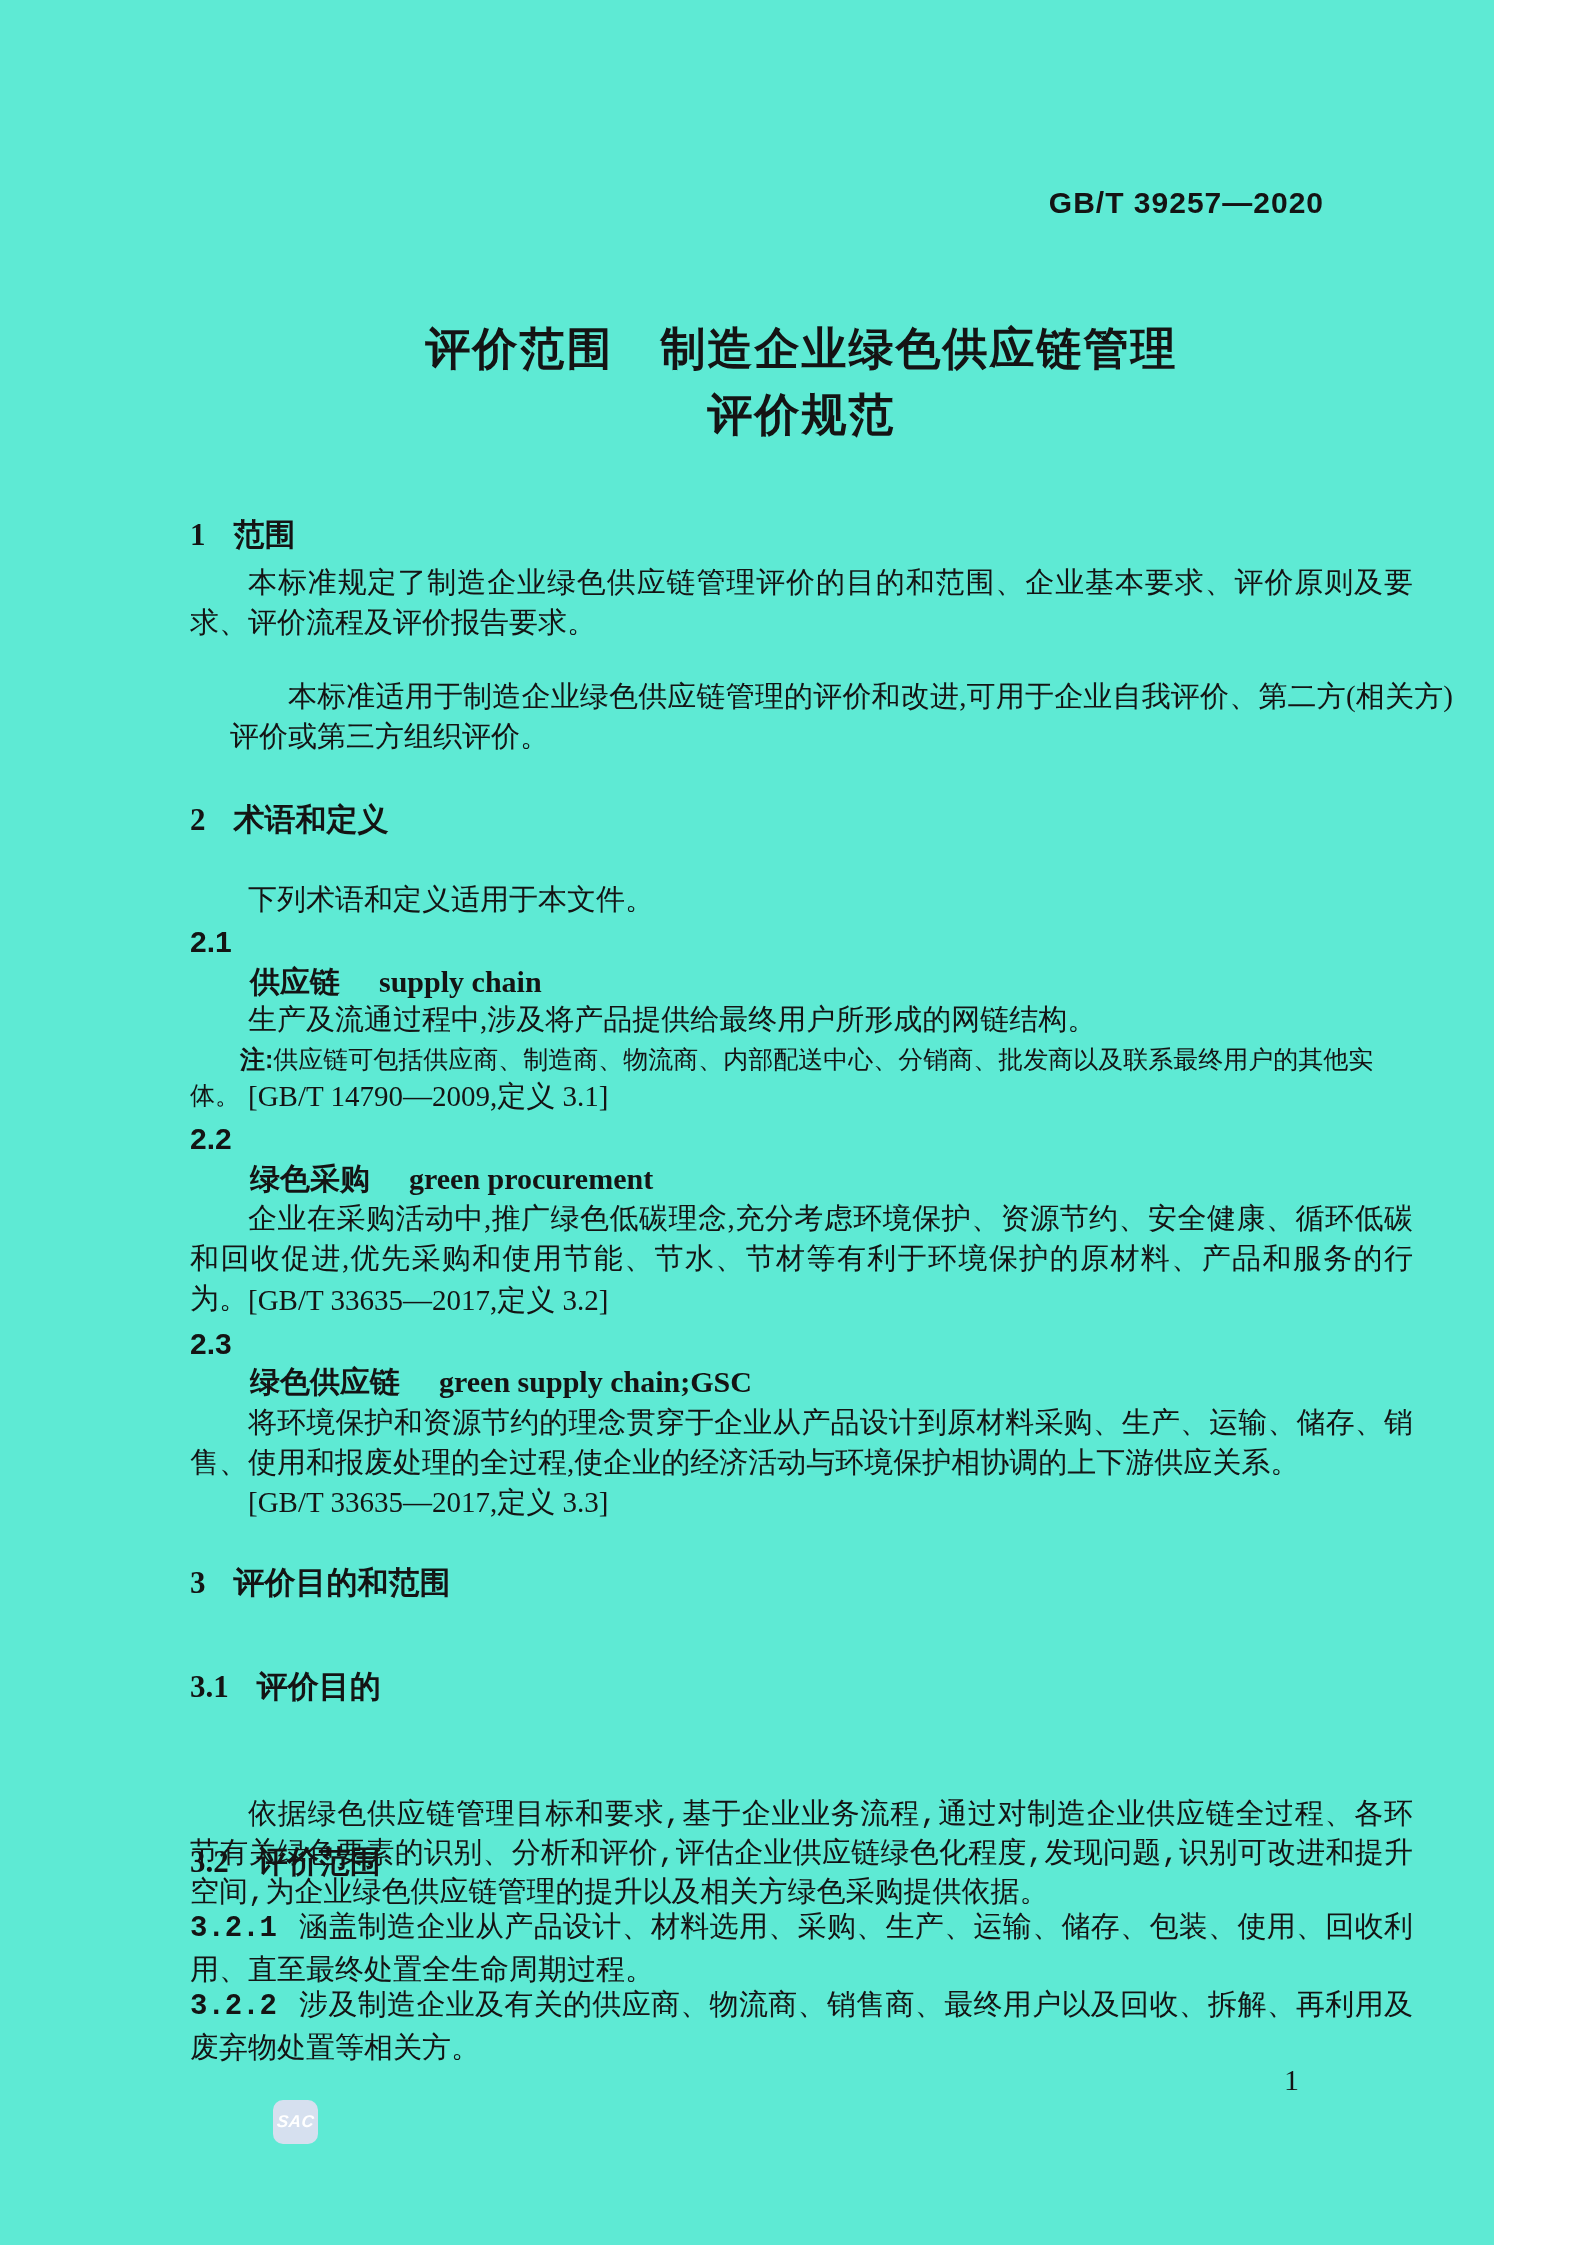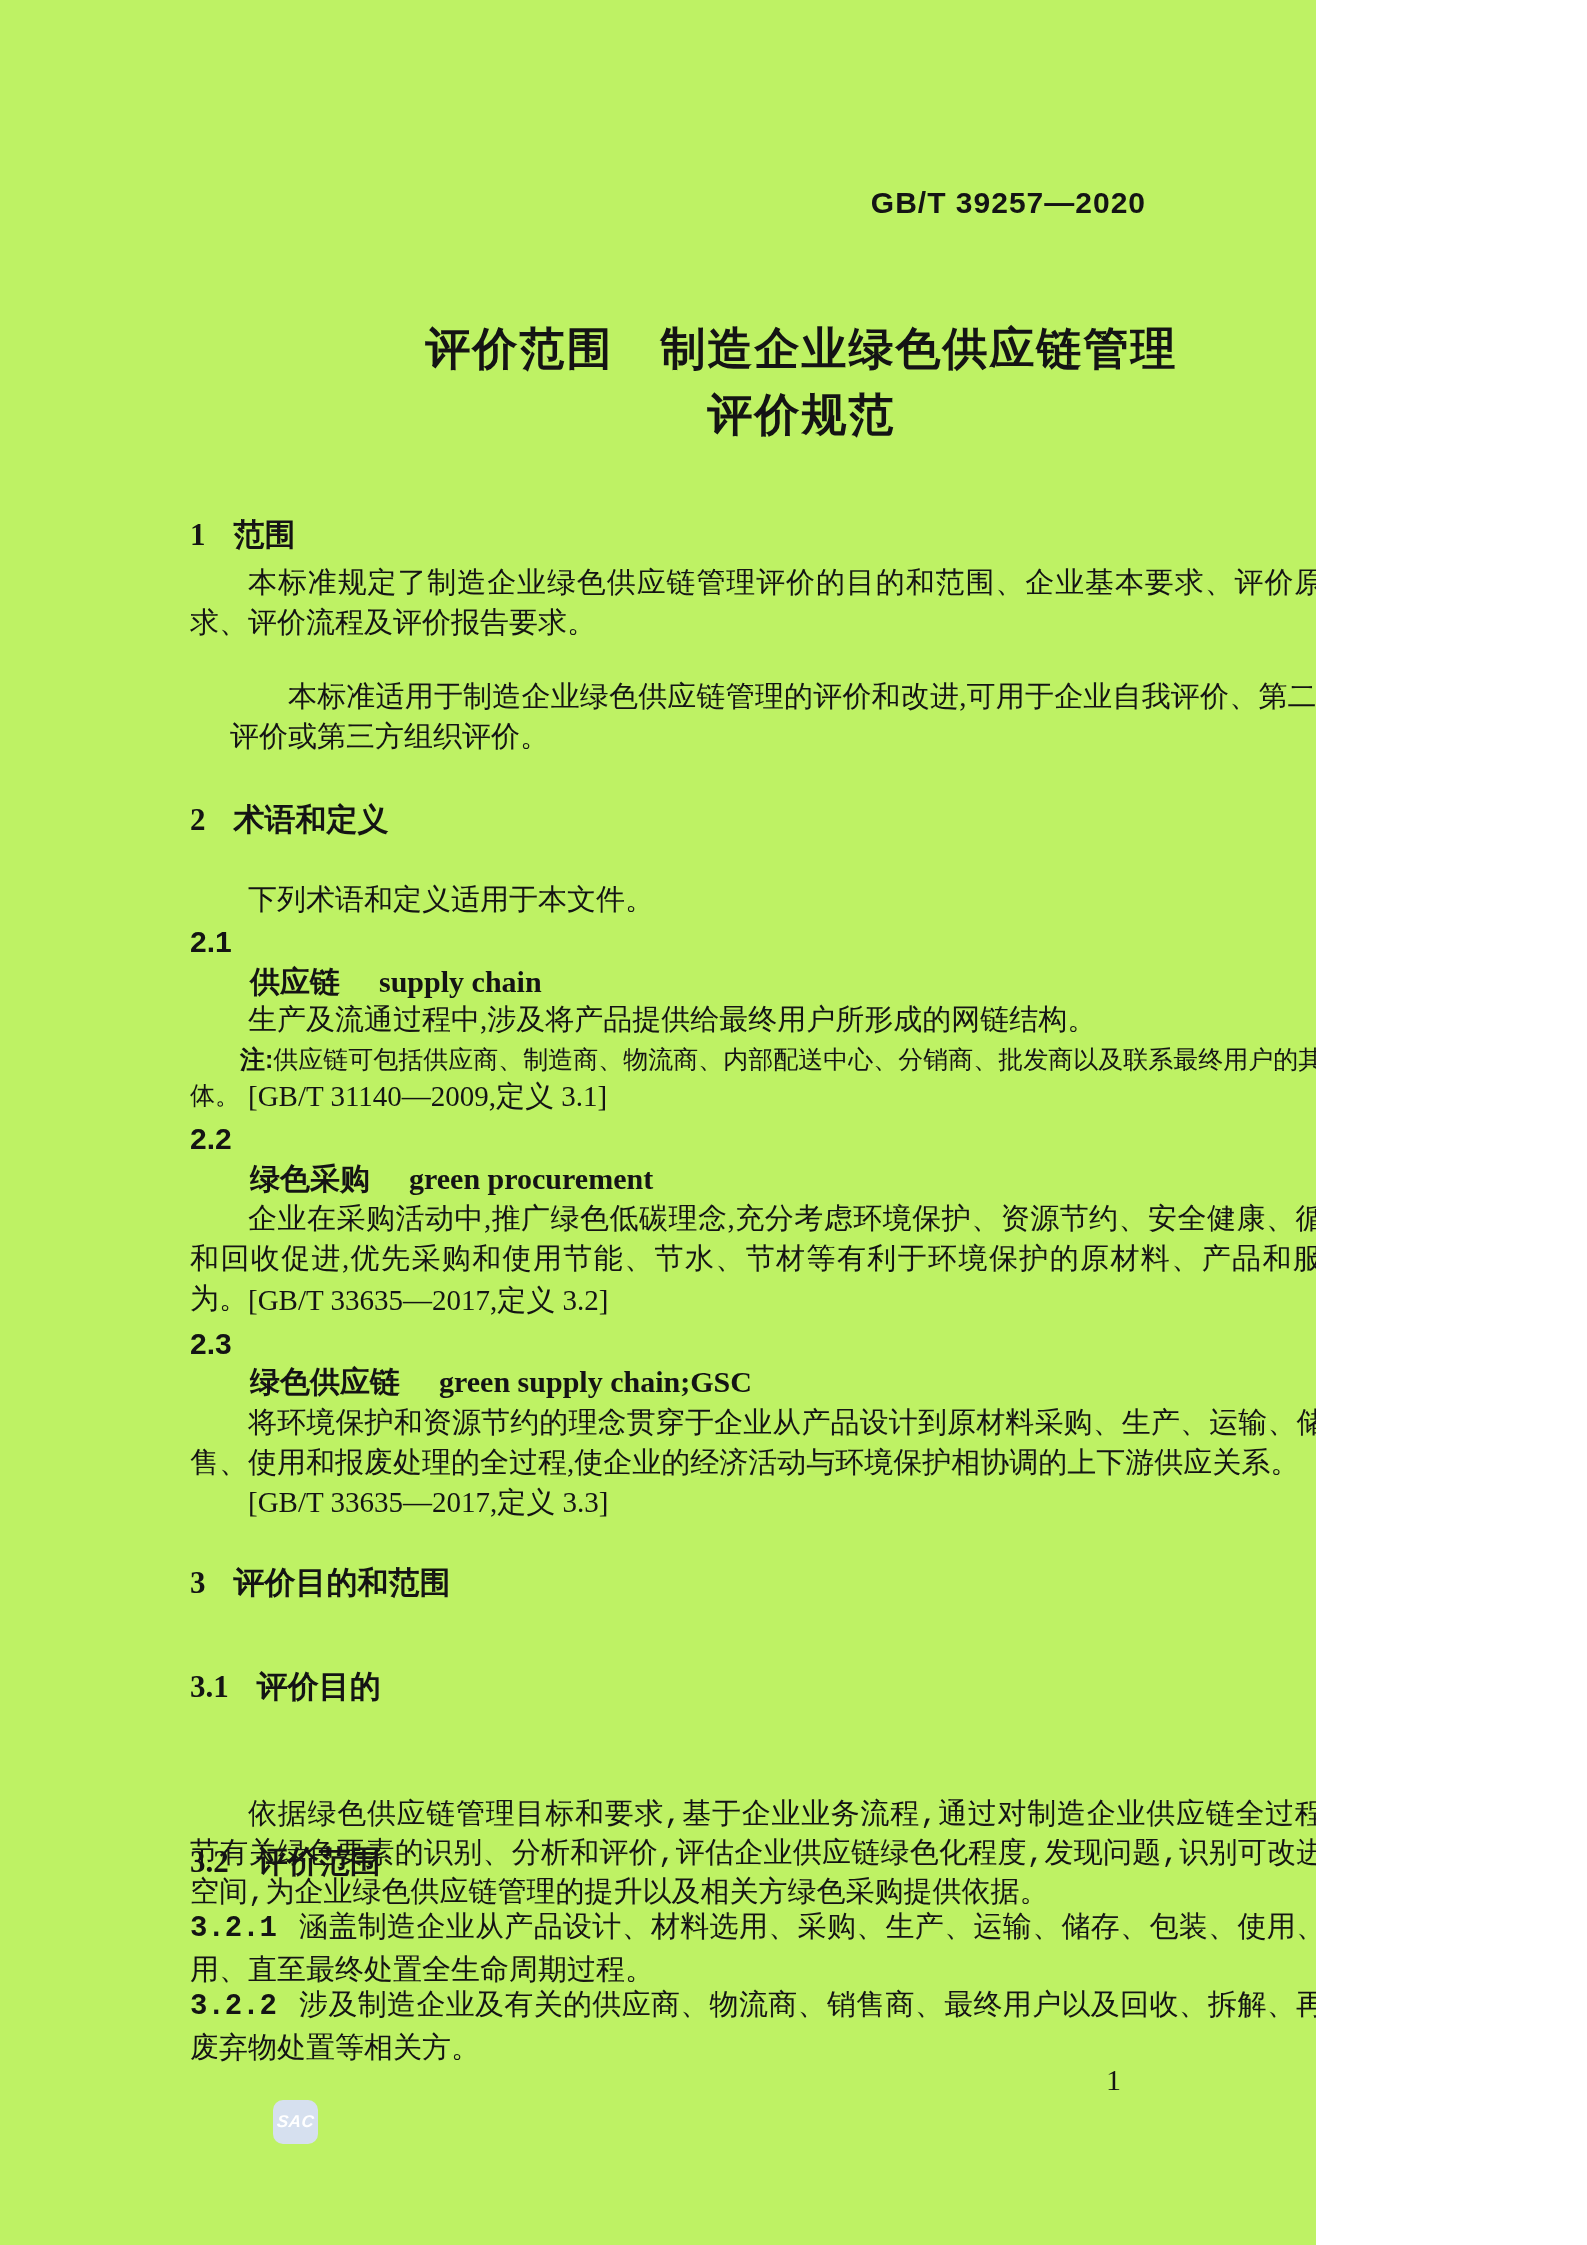--- a/index.html
+++ b/index.html
@@ -1,19 +1,19 @@
 <!DOCTYPE html>
 <html><head>
 <meta charset="utf-8">
 <style>
   html,body{margin:0;padding:0;background:#ffffff;}
   .page{
     position:relative;
-    width:1316px;height:2245px;
-    background:#bef264;
+    width:1494px;height:2245px;
+    background:#5eead4;
     overflow:hidden;
     font-family:"Liberation Serif","DejaVu Serif",serif;
     color:#141414;
   }
   .abs{position:absolute;left:190px;width:1223px;}
 
   .doc-number{
     position:absolute;top:186px;right:170px;
     font-family:"Liberation Sans","DejaVu Sans",sans-serif;
     font-weight:bold;font-size:30px;letter-spacing:1px;
@@ -97,21 +97,21 @@
   <div class="abs body-p indent" style="top:879px;">下列术语和定义适用于本文件。</div>
 
   <div class="abs clause-num" style="top:923px;">2.1</div>
   <div class="abs term-line" style="top:963px;">
     <span class="term-zh">供应链</span><span class="term-en">supply chain</span>
   </div>
   <div class="abs body-p indent" style="top:999px;">生产及流通过程中,涉及将产品提供给最终用户所形成的网链结构。</div>
   <div class="abs note-line" style="top:1041px;">
     <span class="note-label">注:</span><span>供应链可包括供应商、制造商、物流商、内部配送中心、分销商、批发商以及联系最终用户的其他实体。</span>
   </div>
-  <div class="abs body-p indent" style="top:1076px;">[GB/T 31140—2009,定义 3.1]</div>
+  <div class="abs body-p indent" style="top:1076px;">[GB/T 14790—2009,定义 3.1]</div>
 
   <div class="abs clause-num" style="top:1120px;">2.2</div>
   <div class="abs term-line" style="top:1160px;">
     <span class="term-zh">绿色采购</span><span class="term-en">green procurement</span>
   </div>
   <div class="abs body-p indent" style="top:1198px;">企业在采购活动中,推广绿色低碳理念,充分考虑环境保护、资源节约、安全健康、循环低碳和回收促进,优先采购和使用节能、节水、节材等有利于环境保护的原材料、产品和服务的行为。</div>
   <div class="abs body-p indent" style="top:1280px;">[GB/T 33635—2017,定义 3.2]</div>
 
   <div class="abs clause-num" style="top:1325px;">2.3</div>
   <div class="abs term-line" style="top:1363px;">

